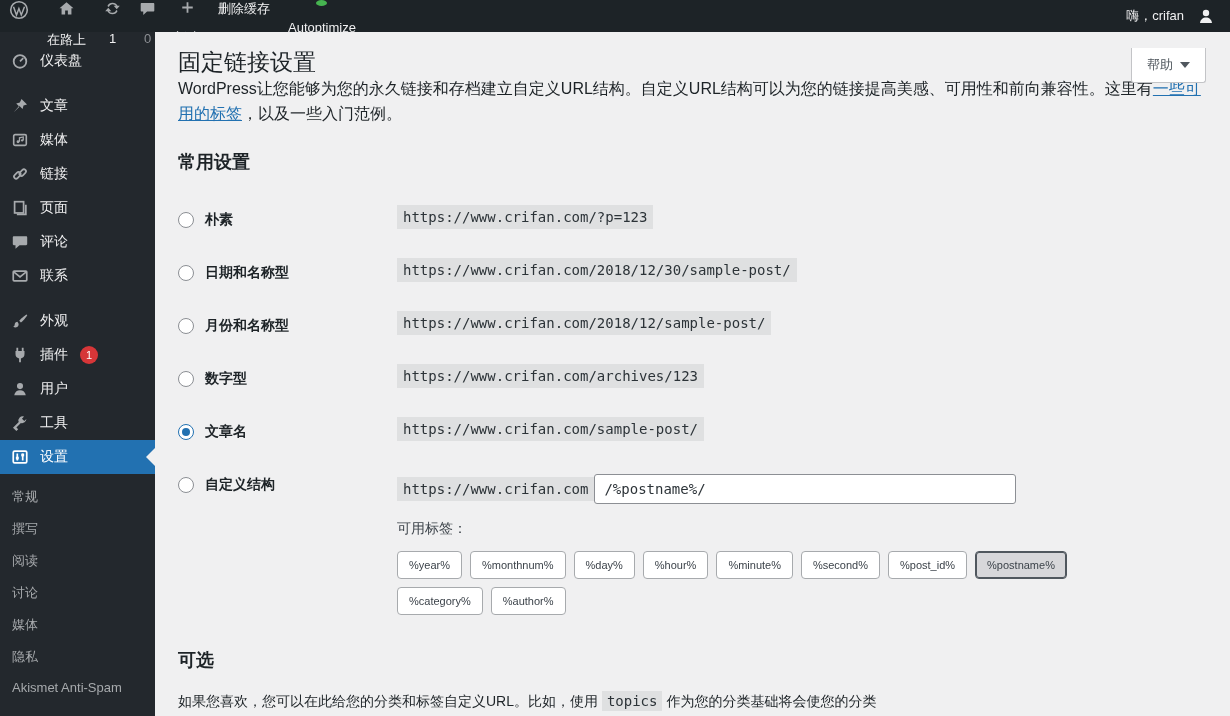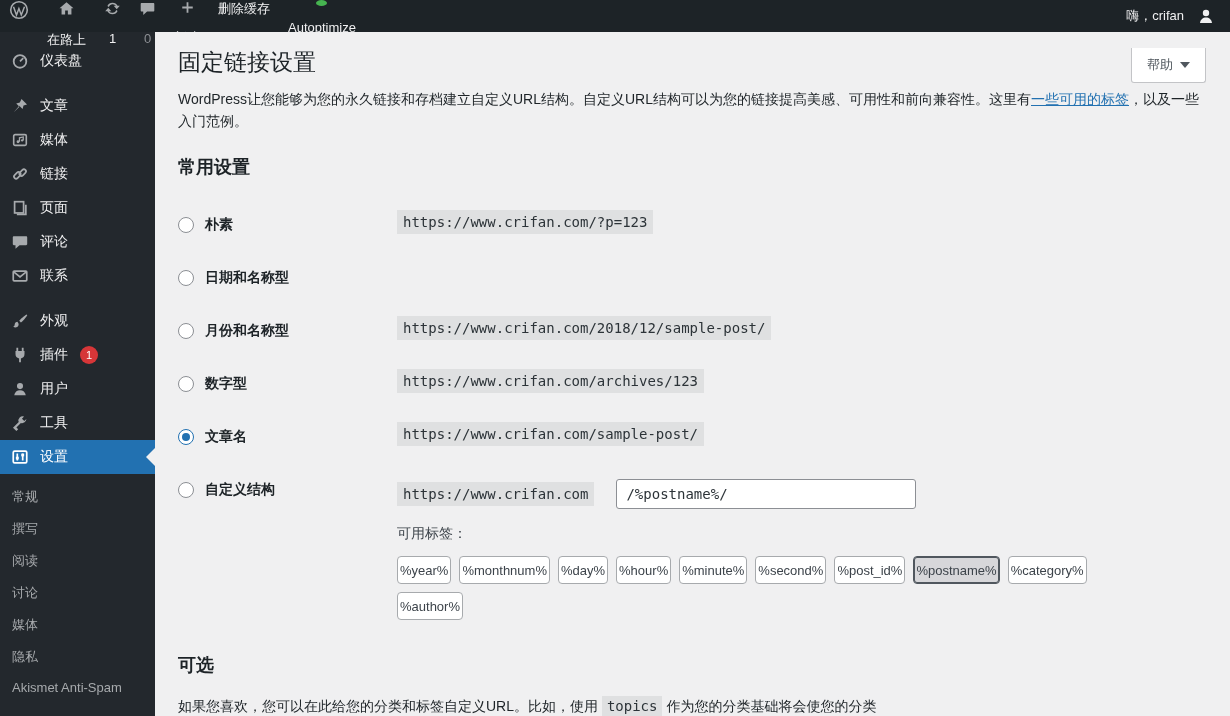--- a/index.html
+++ b/index.html
@@ -69,21 +69,21 @@
     border:1px solid #c3c4c7; border-top:none; border-radius:0 0 3px 3px;
     padding:8px 15px; font-size:13px; color:#50575e; cursor:pointer;
     display:flex; align-items:center; gap:7px;
   }
   .caret-down {
     width:0; height:0; border-left:5px solid transparent;
     border-right:5px solid transparent; border-top:6px solid #50575e;
     display:inline-block;
   }
   h1.page-title { font-size:23px; font-weight:400; padding-top:15px; line-height:30px; }
-  .intro { margin-top:12px; font-size:14px; line-height:1.55; color:#1d2327; }
+  .intro { margin-top:0; font-size:16px; line-height:1.55; color:#1d2327; }
   .intro a { color:#2271b1; text-decoration:underline; cursor:pointer; }
   h2.section-title { font-size:18px; font-weight:600; margin-top:23px; }
 
   .perma-form { margin-top:35px; }
   .form-row { display:flex; margin-bottom:33px; align-items:flex-start; }
   .row-label {
     width:219px; display:flex; align-items:center; gap:11px;
     font-weight:600; font-size:14px; padding-top:2px; cursor:pointer;
   }
   .radio {
@@ -95,29 +95,29 @@
     content:""; position:absolute; left:3px; top:3px; width:8px; height:8px;
     border-radius:50%; background:#2271b1;
   }
   .row-value { font-family:"DejaVu Sans Mono","Liberation Mono",monospace; font-size:14px; color:#2c3338; }
   code.sample {
     background:#dfe0e1; padding:4px 6px; font-family:"DejaVu Sans Mono","Liberation Mono",monospace;
     font-size:14px; color:#2c3338;
   }
   .custom-line { display:flex; align-items:center; }
   .struct-input {
-    width:300px; height:30px; border:1px solid #8c8f94; border-radius:3px;
-    background:#fff; margin-left:22px; padding:0 9px;
+    width:422px; height:30px; border:1px solid #8c8f94; border-radius:3px;
+    background:#fff; margin-left:0; padding:0 9px;
     font-family:"DejaVu Sans Mono","Liberation Mono",monospace; font-size:14px; color:#2c3338;
   }
   .tags-label { margin-top:16px; font-family:"Liberation Sans","DejaVu Sans",sans-serif; font-size:14px; font-weight:400; color:#3c434a; }
   .tags-wrap { margin-top:13px; width:724px; display:flex; flex-wrap:wrap; gap:8px; }
   .tag-btn {
-    height:28px; padding:0 2px; background:#fff; border:1px solid #a7aaad;
-    border-radius:4px; font-size:13px; color:#3c434a; cursor:pointer;
+    height:28px; padding:0 11px; background:#fff; border:1px solid #a7aaad;
+    border-radius:4px; font-size:11px; color:#3c434a; cursor:pointer;
     font-family:"Liberation Sans","DejaVu Sans",sans-serif; display:inline-flex; align-items:center;
   }
   .tag-btn.active { background:#d7d7da; border:1px solid #50575e; box-shadow:0 0 0 1px #50575e inset; }
 
   .optional-p { margin-top:17px; max-width:705px; font-size:14px; line-height:1.75; color:#1d2327; }
   .optional-p code.sample { padding:2px 5px; }
 </style>
 </head>
 <body>
 
@@ -327,20 +327,23 @@
       </div>
       <div class="row-value">
         <code class="sample">https://www.crifan.com/?p=123</code>
       </div>
     </div>
 
     <div class="form-row">
       <div class="row-label">
         <span class="radio"></span>
         <span>日期和名称型</span>
+      </div>
+      <div class="row-value">
+        <code class="sample">https://www.crifan.com/2018/12/30/sample-post/</code>
       </div>
     </div>
 
     <div class="form-row">
       <div class="row-label">
         <span class="radio"></span>
         <span>月份和名称型</span>
       </div>
       <div class="row-value">
         <code class="sample">https://www.crifan.com/2018/12/sample-post/</code>

